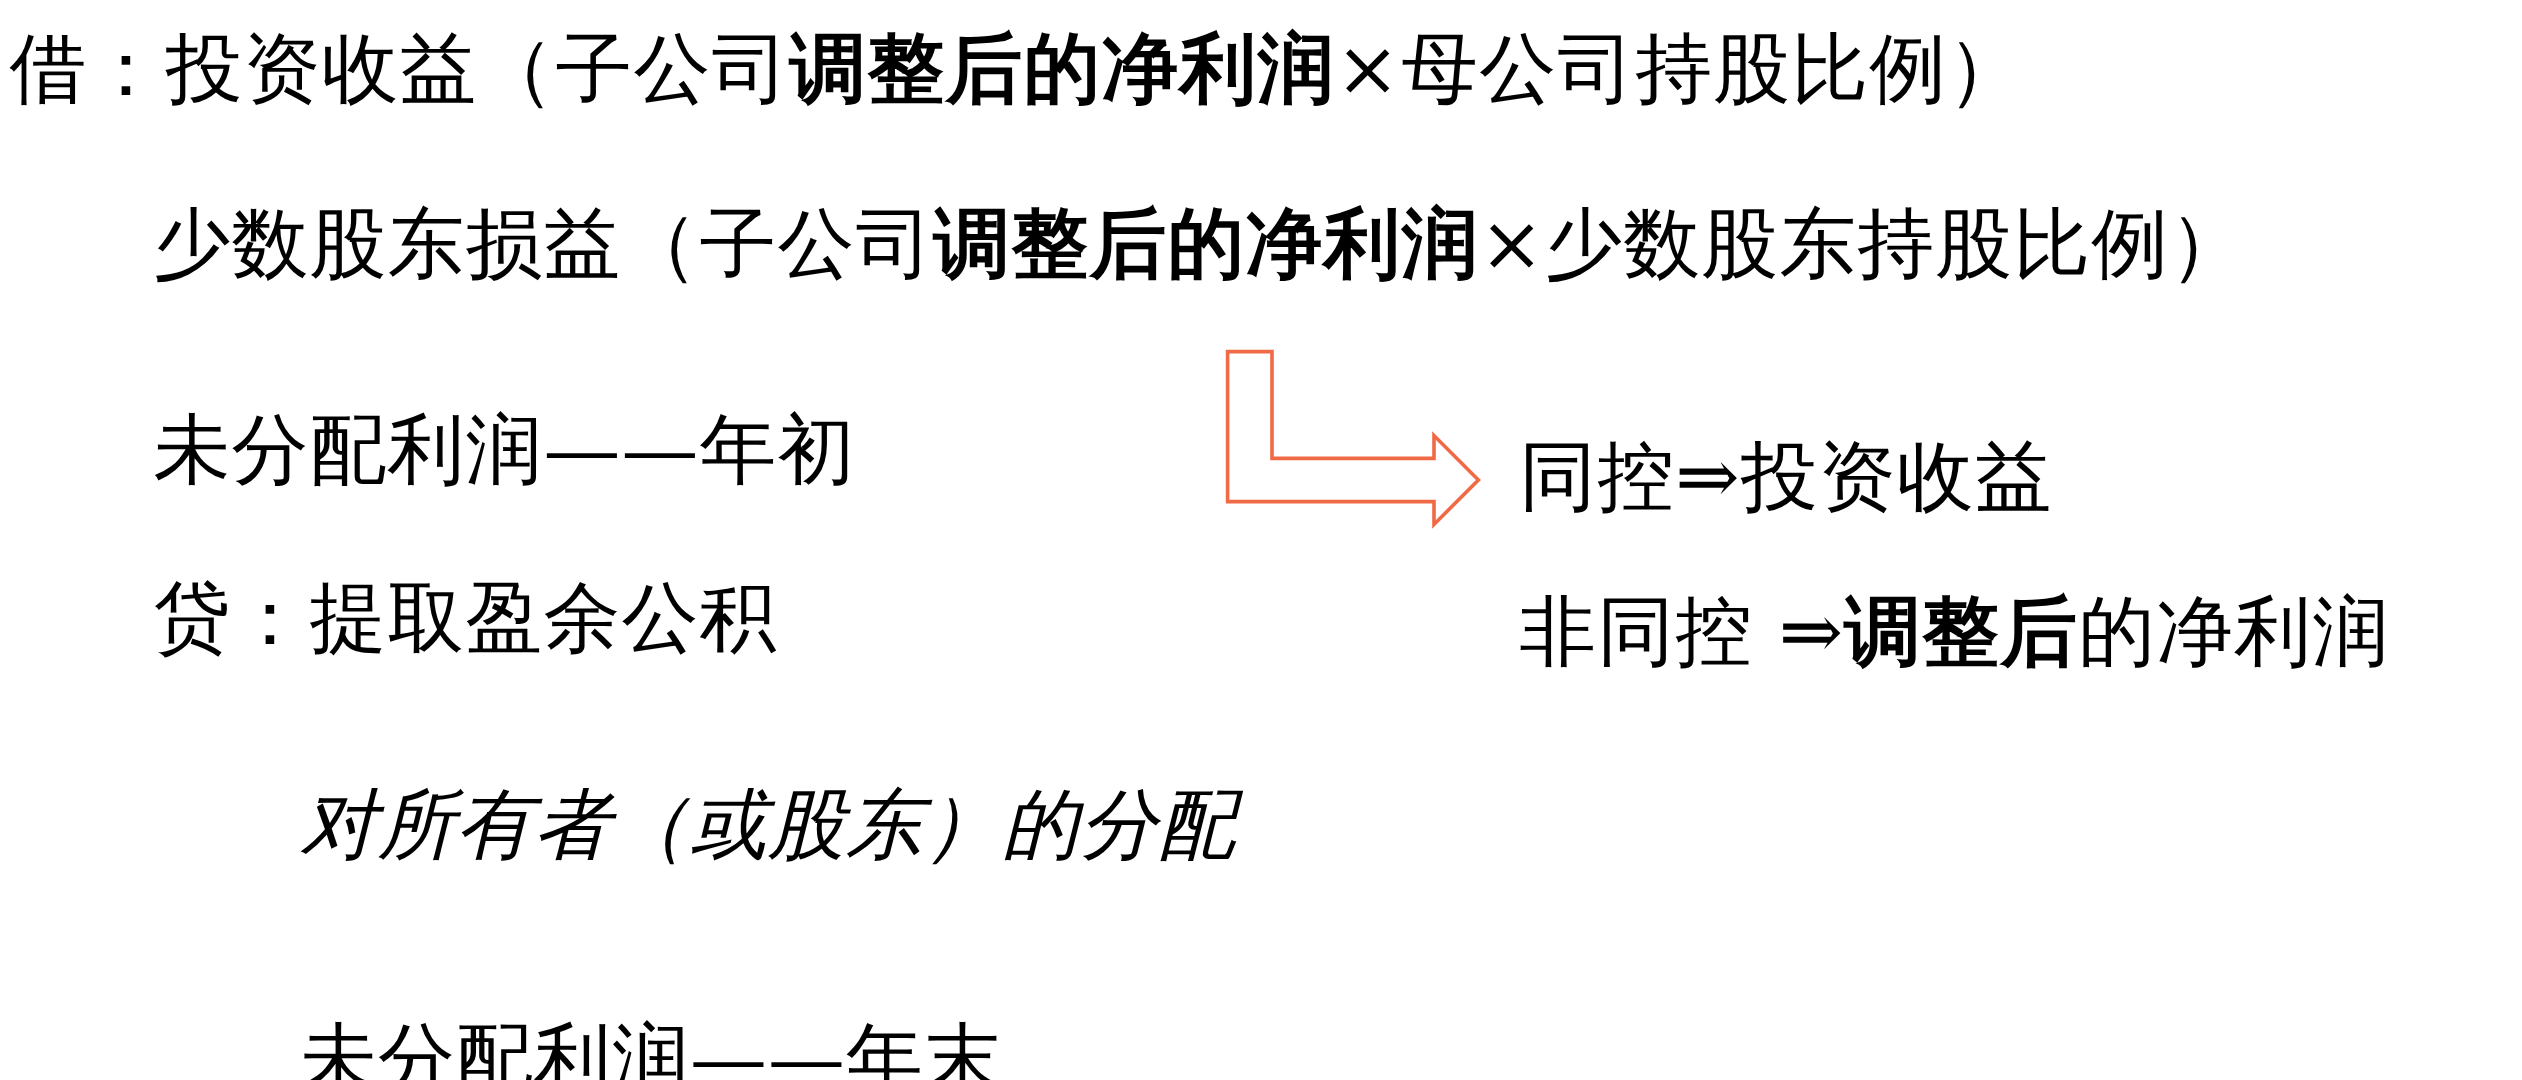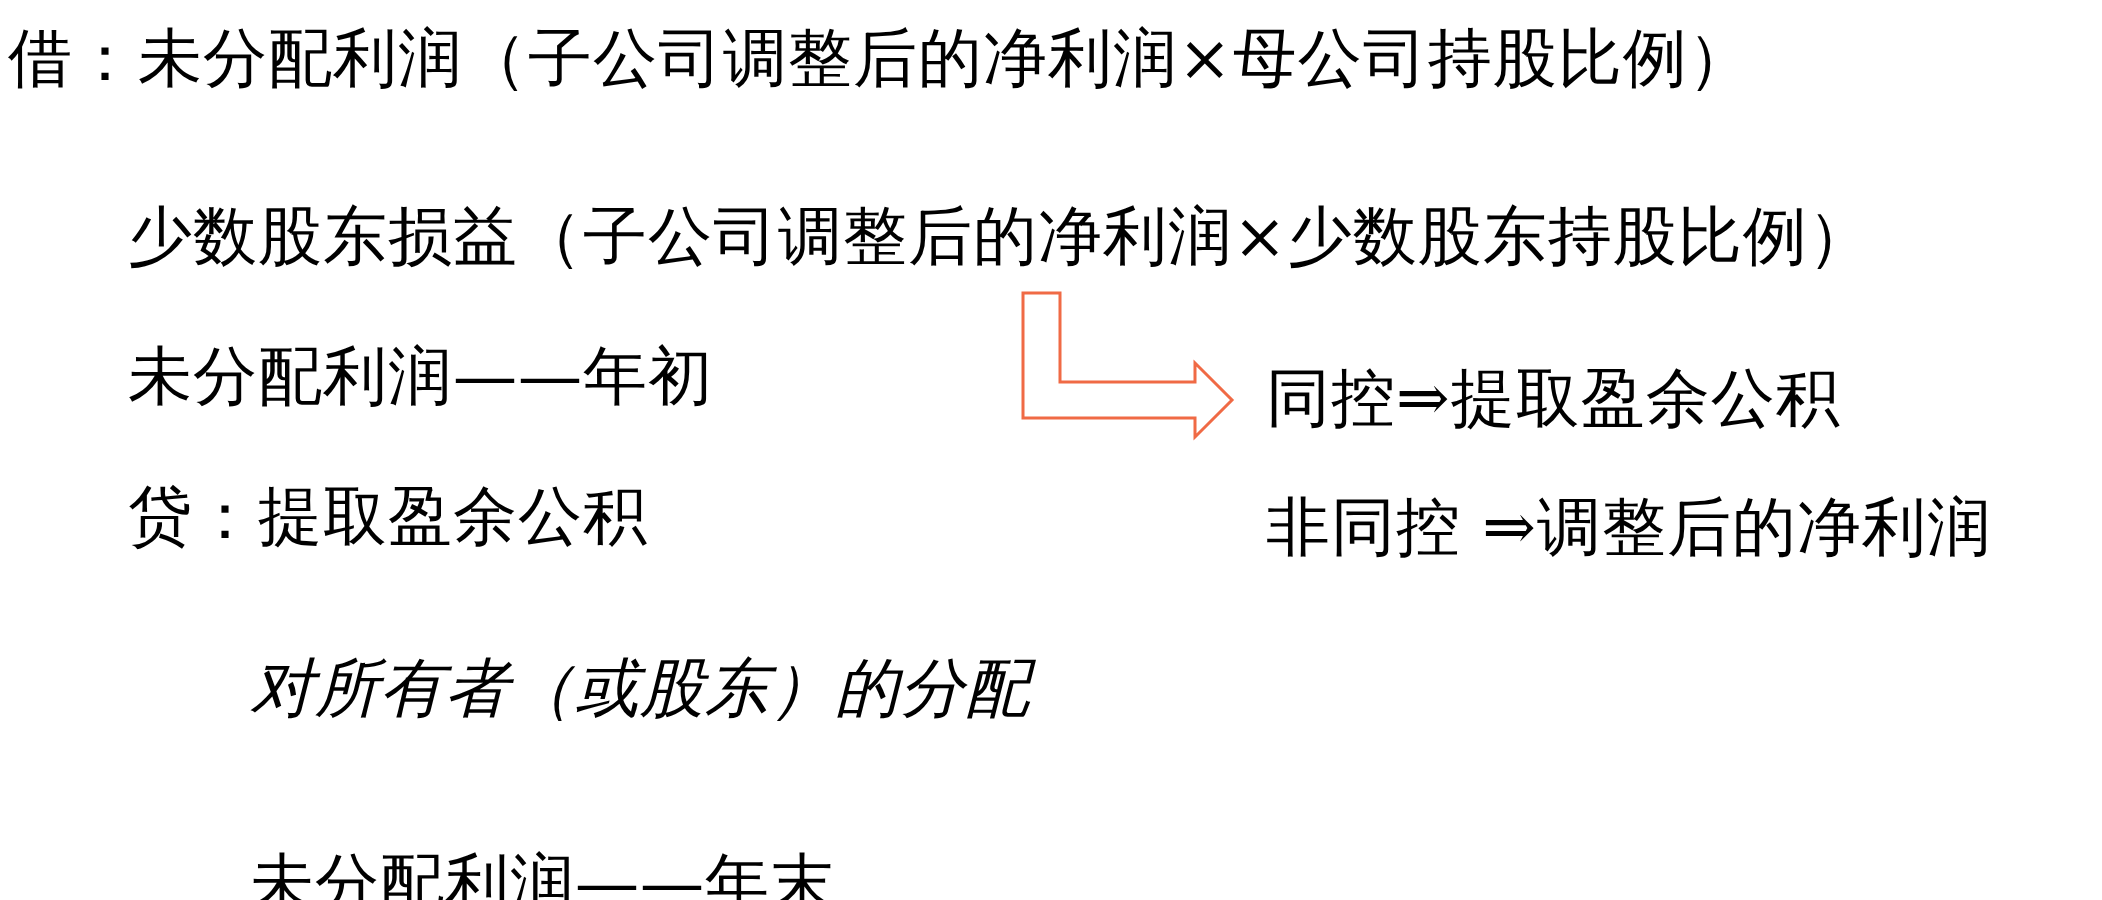--- a/index.html
+++ b/index.html
@@ -16,45 +16,45 @@
       color: #000000;
     }
     .line {
       position: absolute;
       white-space: nowrap;
       font-size: 64px;
       line-height: 80px;
       letter-spacing: 1px;
     }
     .line b, .note b {
-      font-weight: normal;
+      font-weight: bold;
     }
     .note {
       position: absolute;
       white-space: nowrap;
       font-size: 64px;
       line-height: 80px;
       letter-spacing: 1px;
     }
     #arrow {
       position: absolute;
       left: 1015px;
       top: 285px;
       width: 225px;
       height: 160px;
     }
   </style>
 </head>
 <body>
 
 <div class="line" style="left:8px; top:18px;">
-  <span>借：</span><span>未分配利润（子公司</span><b>调整后的净利润</b><span>×母公司持股比例）</span>
+  <span>借：</span><span>投资收益（子公司</span><b>调整后的净利润</b><span>×母公司持股比例）</span>
 </div>
 
-<div class="line" style="left:128px; top:196px;">
+<div class="line" style="left:128px; top:164px;">
   <span>少数股东损益（子公司</span><b>调整后的净利润</b><span>×少数股东持股比例）</span>
 </div>
 
 <div class="line" style="left:128px; top:336px;text-align:center;">
   <span>未分配利润——年初</span>
 </div>
 
 <div class="line" style="left:128px; top:476px;">
   <span>贷：</span><span>提取盈余公积</span>
 </div>
@@ -65,18 +65,18 @@
 
 <div class="line" style="left:250px; top:843px;">
   <span>未分配利润——年末</span>
 </div>
 
 <svg id="arrow" viewBox="0 0 225 160" xmlns="http://www.w3.org/2000/svg">
   <polygon points="8,8 45,8 45,97 180,97 180,78 217,115 180,152 180,133 8,133" fill="#ffffff" stroke="#f06a45" stroke-width="3" stroke-linejoin="miter"></polygon>
 </svg>
 
 <div class="note" style="left:1266px; top:358px;">
-  <span>同控⇒提取盈余公积</span>
+  <span>同控⇒投资收益</span>
 </div>
 
 <div class="note" style="left:1266px; top:487px;">
   <span>非同控 ⇒</span><b>调整后</b><span>的净利润</span>
 </div>
 
 </body></html>

